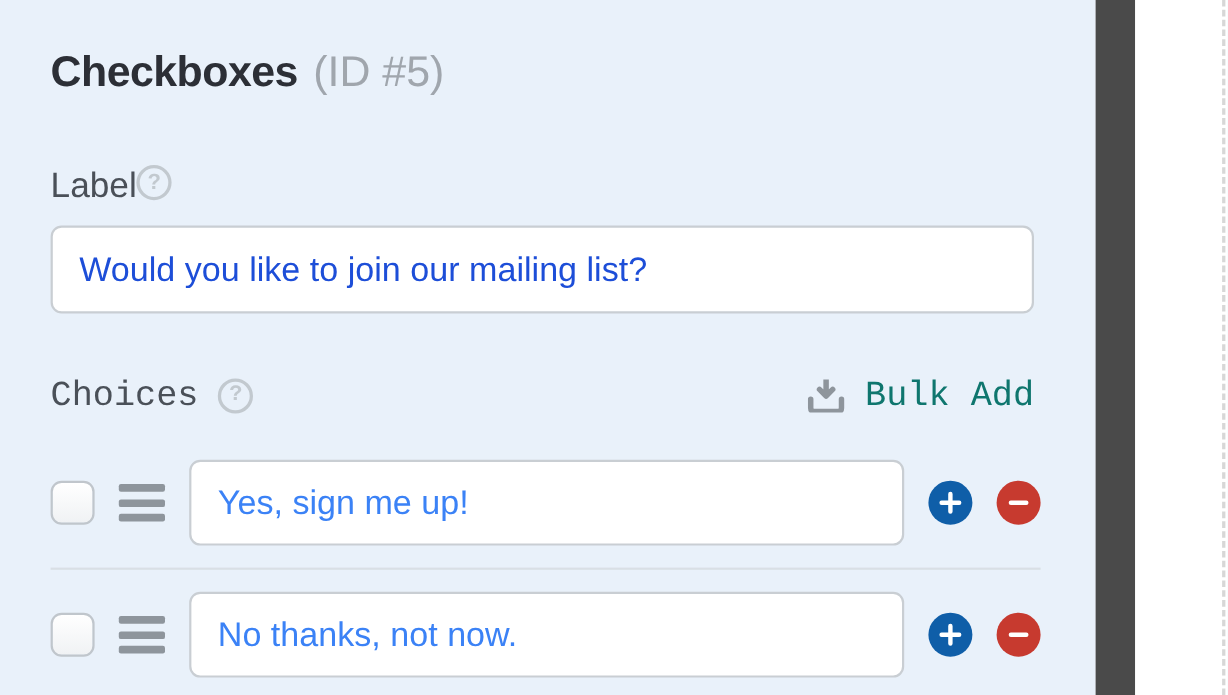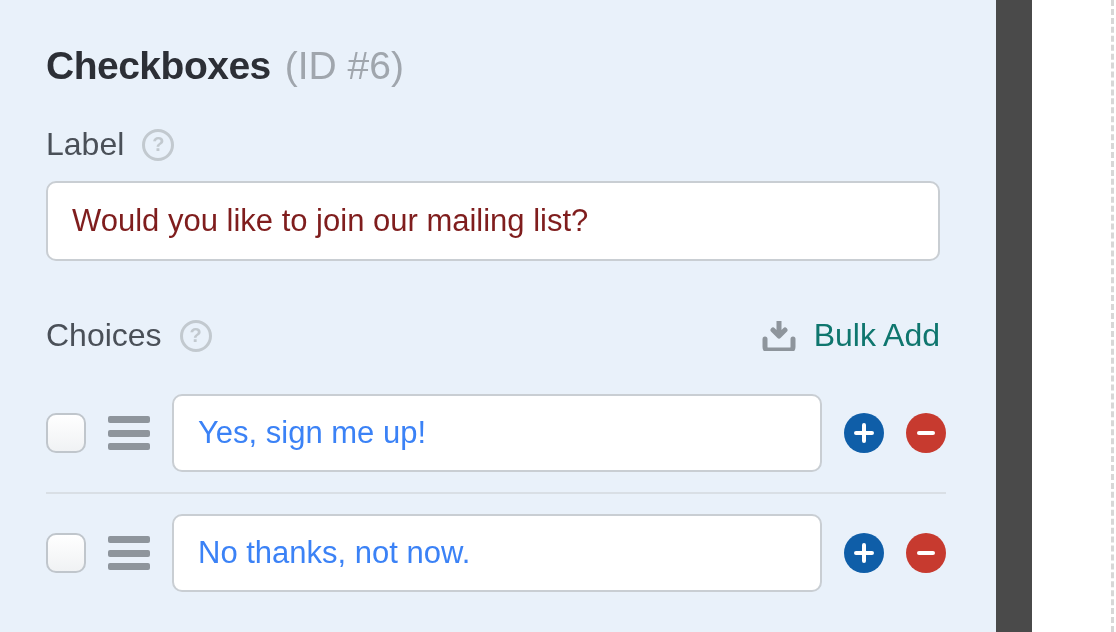--- a/index.html
+++ b/index.html
@@ -37,37 +37,36 @@
       right: 2px;
       top: 0;
       bottom: 0;
       width: 0;
       border-right: 3px dashed #d7d7d7;
     }
     .title-row {
       display: flex;
       align-items: center;
       gap: 14px;
-      margin-bottom: 38px;
+      margin-bottom: 62px;
     }
     .title {
       font-size: 39px;
       font-weight: 700;
       color: #2c2f36;
       letter-spacing: -0.5px;
     }
     .title-id {
       font-size: 39px;
       font-weight: 500;
       color: #a0a6ad;
     }
     .field-label-row {
       display: flex;
-      align-items: center;
-      gap: 18px;
+      align-items: flex-start;
       margin-bottom: 18px;
     }
     .field-label {
       font-size: 32px;
       font-weight: 400;
       color: #4a5058;
     }
     .help-circle {
       width: 32px;
       height: 32px;
@@ -81,31 +80,32 @@
       font-weight: 700;
       cursor: pointer;
     }
     .text-input {
       width: 894px;
       height: 80px;
       border: 2px solid #c9ced3;
       border-radius: 10px;
       background: #fff;
       font-size: 31px;
-      color: #7f1d1d;
+      color: #1d4ed8;
       padding: 0 24px;
       outline: none;
     }
     .choices-header {
       display: flex;
       align-items: flex-end;
       justify-content: space-between;
       margin-top: 56px;
       margin-bottom: 26px;
       width: 894px;
+      font-family: Liberation Mono, monospace;
     }
     .choices-left {
       display: flex;
       align-items: center;
       gap: 18px;
     }
     .bulk-add {
       display: flex;
       align-items: center;
       gap: 18px;
@@ -185,21 +185,21 @@
     .circle-btn svg { display: block; }
   </style>
 </head>
 <body>
 
 <div class="outer">
   <div class="panel">
 
     <div class="title-row">
       <span class="title">Checkboxes</span>
-      <span class="title-id">(ID #6)</span>
+      <span class="title-id">(ID #5)</span>
     </div>
 
     <div class="field-label-row">
       <span class="field-label">Label</span>
       <span class="help-circle">?</span>
     </div>
 
     <input type="text" class="text-input" value="Would you like to join our mailing list?" style="">
 
     <div class="choices-header">

